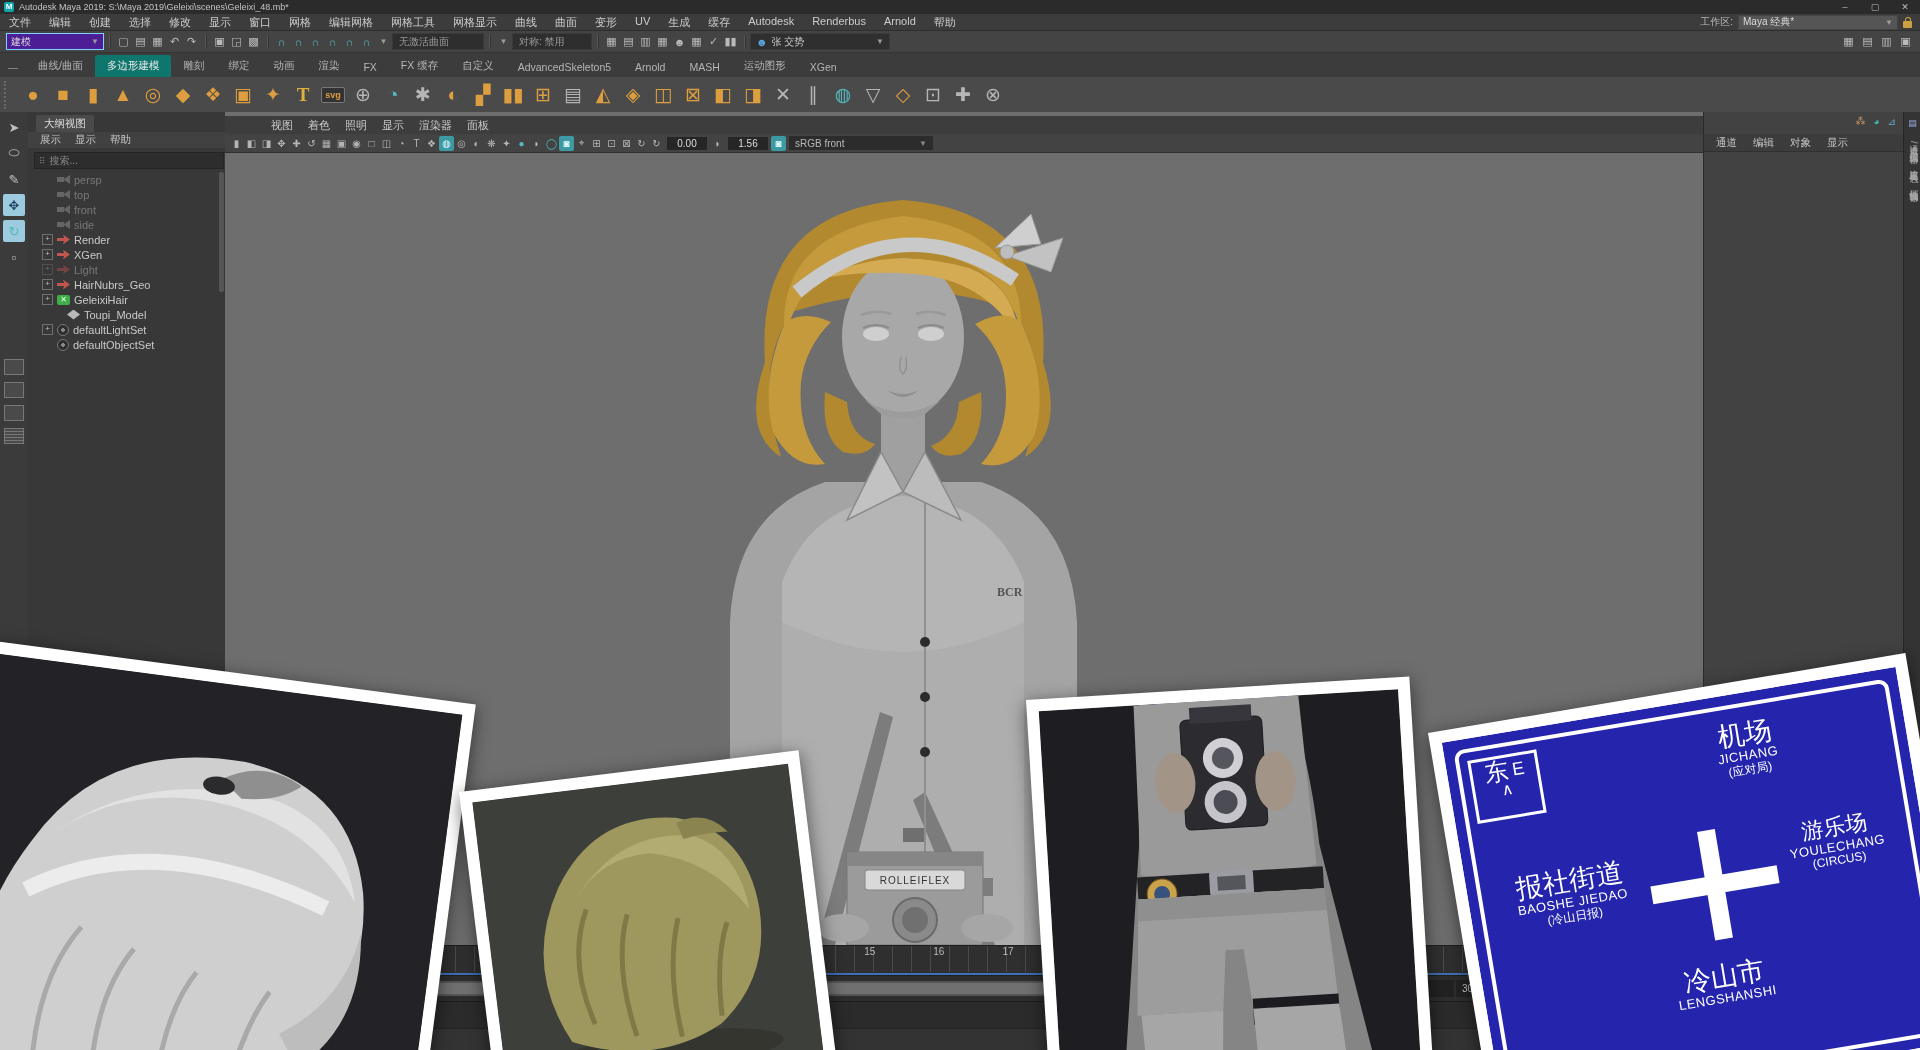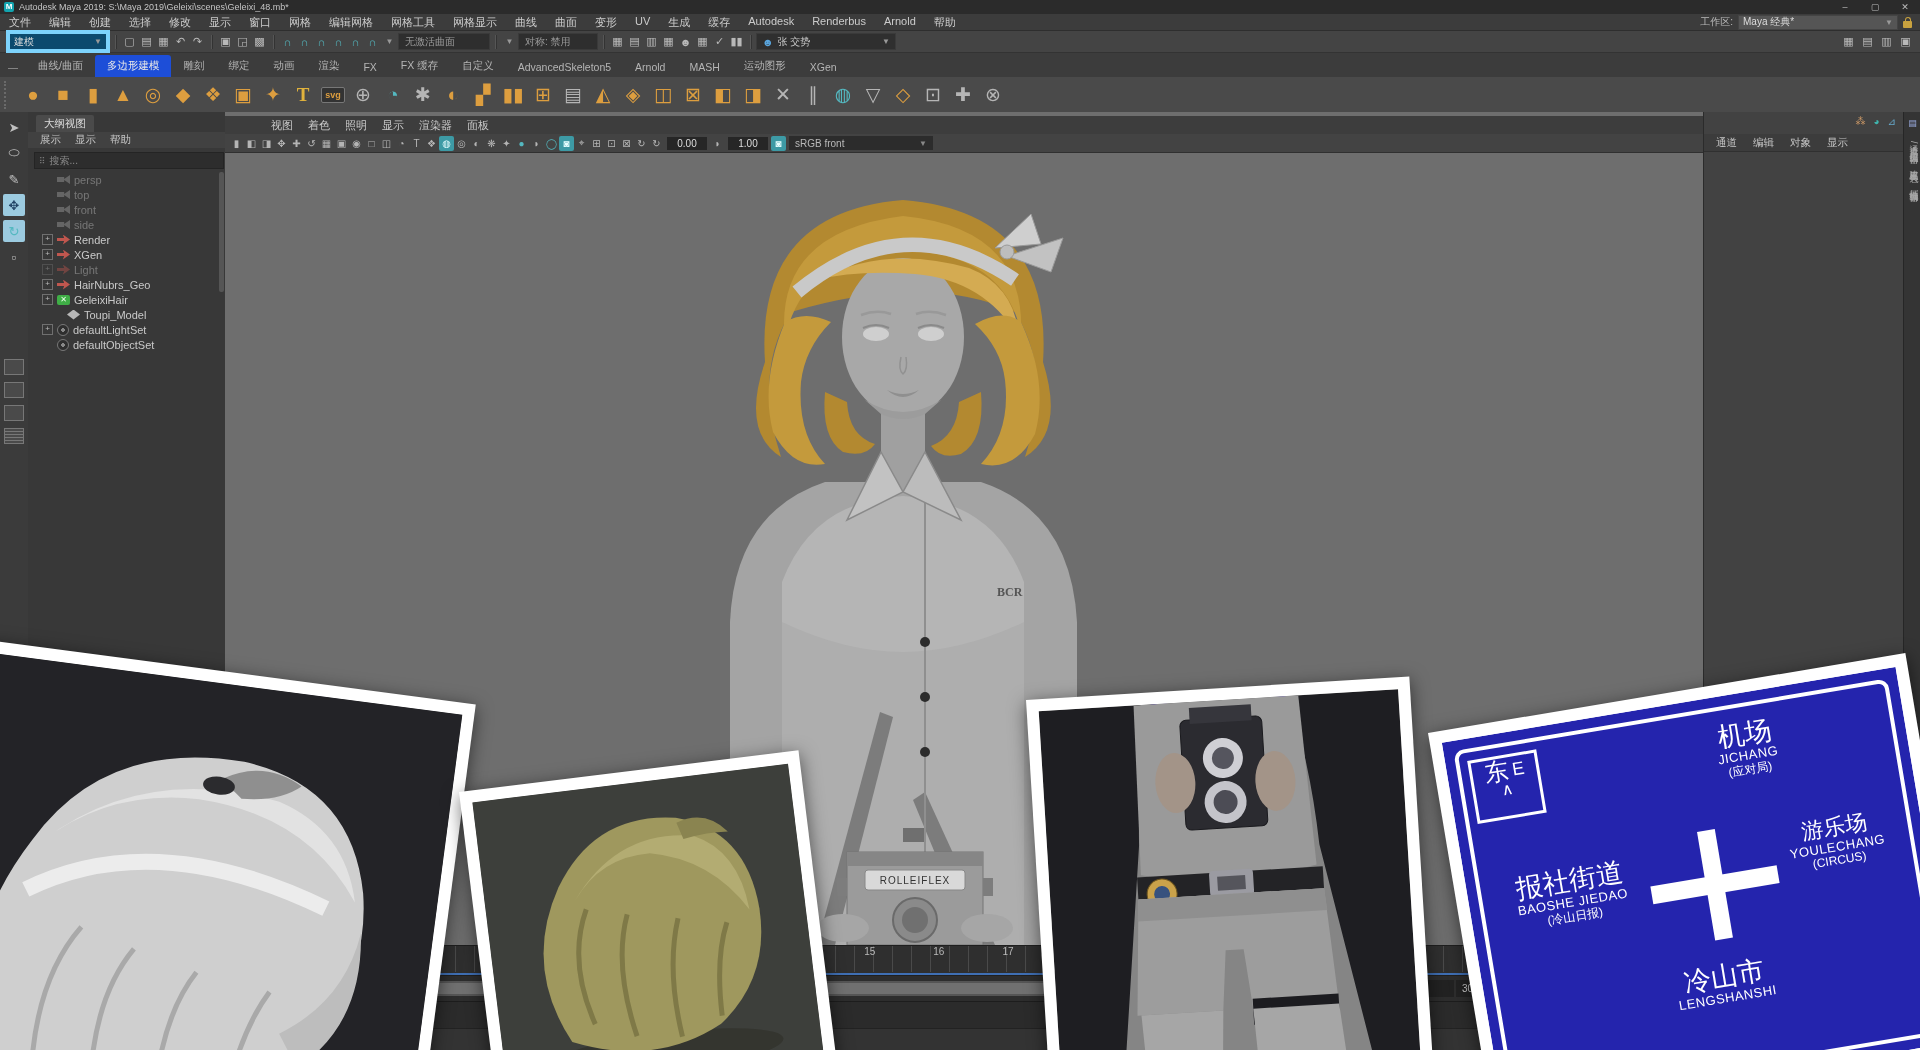--- a/index.html
+++ b/index.html
@@ -14,35 +14,35 @@
   .winctl span{width:30px;text-align:center;font-size:9px;color:#bbb;line-height:14px;}
   .menubar{left:0;top:14px;width:1920px;height:16px;background:#3c3c3c;display:flex;align-items:center;font-size:11px;border-bottom:1px solid #2e2e2e;}
   .menubar .mi{padding:4px 9px;color:#ccc;white-space:nowrap;}
   .ws{margin-left:auto;display:flex;align-items:center;gap:5px;padding-right:8px;font-size:10px;color:#bbb;}
   .ws-sel{background:#555;border:1px solid #444;width:150px;height:13px;font-size:10px;color:#ddd;display:flex;align-items:center;padding:0 4px;}
   .ws-sel .arr{margin-left:auto;color:#999;font-size:8px;}
   .lock{width:9px;height:7px;background:#c9a23f;border-radius:1px;position:relative;margin-top:4px;}
   .lock::before{content:"";position:absolute;top:-4px;left:1.5px;width:4px;height:4px;border:1.5px solid #c9a23f;border-bottom:none;border-radius:3px 3px 0 0;}
   
   .toolbar{left:0;top:31px;width:1920px;height:21px;background:#444;display:flex;align-items:center;font-size:10px;border-bottom:1px solid #333;}
-  .mode-sel{width:88px;height:15px;background:#0c4a6e;border:4px solid #7dd3fc;margin-left:6px;display:flex;align-items:center;padding:0 4px;color:#ddd;}
+  .mode-sel{width:88px;height:15px;background:#4c1d95;border:1px solid #7dd3fc;margin-left:6px;display:flex;align-items:center;padding:0 4px;color:#ddd;}
   .mode-sel .arr{margin-left:auto;font-size:8px;color:#999;}
   .tsep{width:1px;height:14px;background:#565656;margin:0 5px;box-shadow:1px 0 0 #333;}
   .tico{width:17px;height:16px;display:flex;align-items:center;justify-content:center;font-size:11px;color:#b9b9b9;}
   .tico.teal{color:#54b8c0;}
   .tico.person{color:#5aa7e0;}
   .tfield{height:15px;background:#2e2e2e;border:1px solid #3a3a3a;color:#9a9a9a;display:flex;align-items:center;padding:0 6px;font-size:10px;white-space:nowrap;}
   .char-sel{width:128px;height:15px;background:#2f2f2f;border:1px solid #3a3a3a;display:flex;align-items:center;gap:4px;padding:0 5px;color:#ccc;}
   .char-sel .arr{margin-left:auto;font-size:8px;color:#999;}
   .tb-right{margin-left:auto;display:flex;gap:2px;padding-right:6px;}
   
   .shelf-tabs{left:0;top:53px;width:1920px;height:24px;background:#3c3c3c;display:flex;align-items:flex-end;font-size:10.5px;border-bottom:1px solid #2f2f2f;}
   .shelf-min{width:26px;text-align:center;color:#999;font-size:10px;padding-bottom:4px;}
   .stab{padding:4px 12px 4px;color:#b5b5b5;white-space:nowrap;}
-  .stab.active{background:#1d4ed8;color:#e8e8e8;border-radius:3px 3px 0 0;font-family:Liberation Mono, monospace;}
+  .stab.active{background:#0f766e;color:#e8e8e8;border-radius:3px 3px 0 0;font-family:Liberation Mono, monospace;}
   .shelf-icons{left:0;top:77px;width:1920px;height:35px;background:#4a4a4a;display:flex;align-items:center;border-bottom:1px solid #333;padding-left:4px;}
   .shelf-handle{width:8px;height:28px;border-left:2px dotted #6a6a6a;margin-right:4px;}
   .sico{width:30px;height:30px;display:flex;align-items:center;justify-content:center;font-size:19px;}
   .c-o{color:#dd9e3f;} .c-t{color:#54b8c0;} .c-g{color:#b5b5b5;} .c-y{color:#e0b23c;font-weight:bold;font-family:"Liberation Serif",serif;}
   .c-badge{color:#dd9e3f;font-size:9px;font-weight:bold;background:#333;border:1px solid #777;padding:2px 3px;border-radius:2px;}
   
   .toolbox{left:0;top:112px;width:28px;height:938px;background:#3b3b3b;border-right:1px solid #2e2e2e;}
   .tool{width:22px;height:22px;margin:4px auto;display:flex;align-items:center;justify-content:center;font-size:13px;color:#c0c0c0;}
   .tool.active{background:#9ccbe0;border-radius:2px;color:#246;}
   .tool.teal{color:#54b8c0;}
@@ -518,21 +518,21 @@
         <span class="vico teal-bg">◙</span>
         <span class="vico">⌖</span>
         <span class="vico">⊞</span>
         <span class="vico">⊡</span>
         <span class="vico">⊠</span>
         <span class="vico">↻</span>
       </span>
     <span class="vico">↻</span>
     <span class="vfield">0.00</span>
     <span class="vico">◗</span>
-    <span class="vfield">1.00</span>
+    <span class="vfield">1.56</span>
     <span class="vico teal-bg">◙</span>
     <span class="vselect">
       <span>sRGB front</span>
       <span class="arr">▼</span>
     </span>
   </div>
 
   <svg class="scene" viewBox="0 0 1478 793">
 
     <polygon points="520,793 555,745 830,745 858,793" fill="#989898"></polygon>

